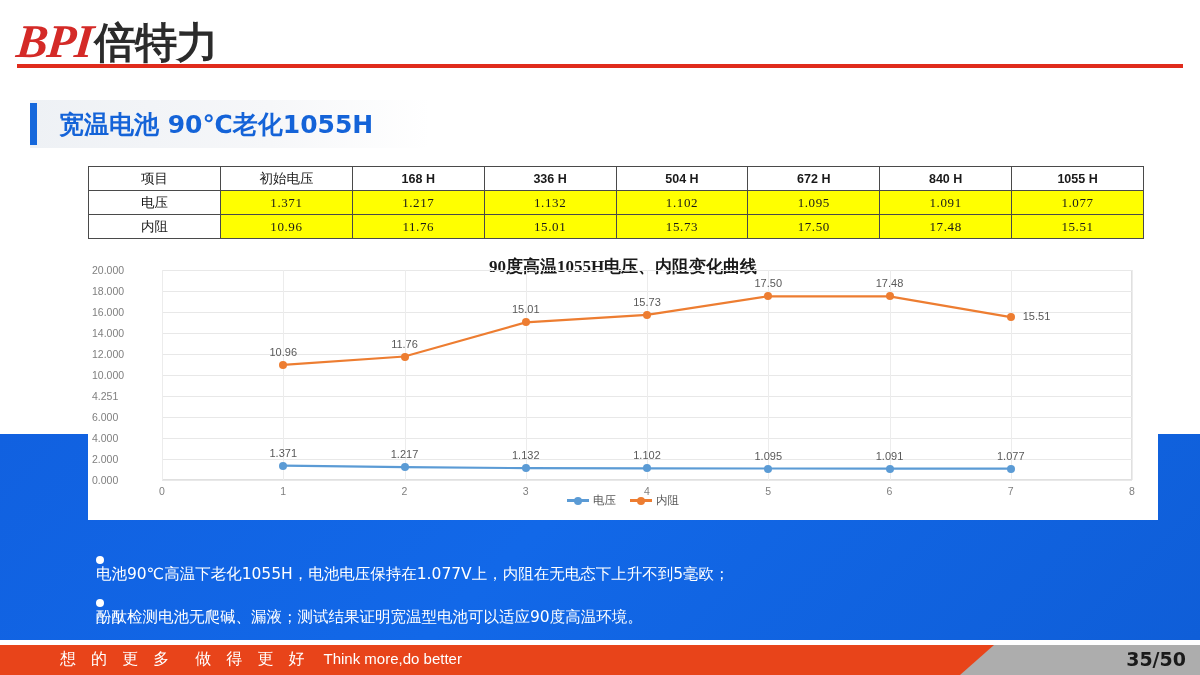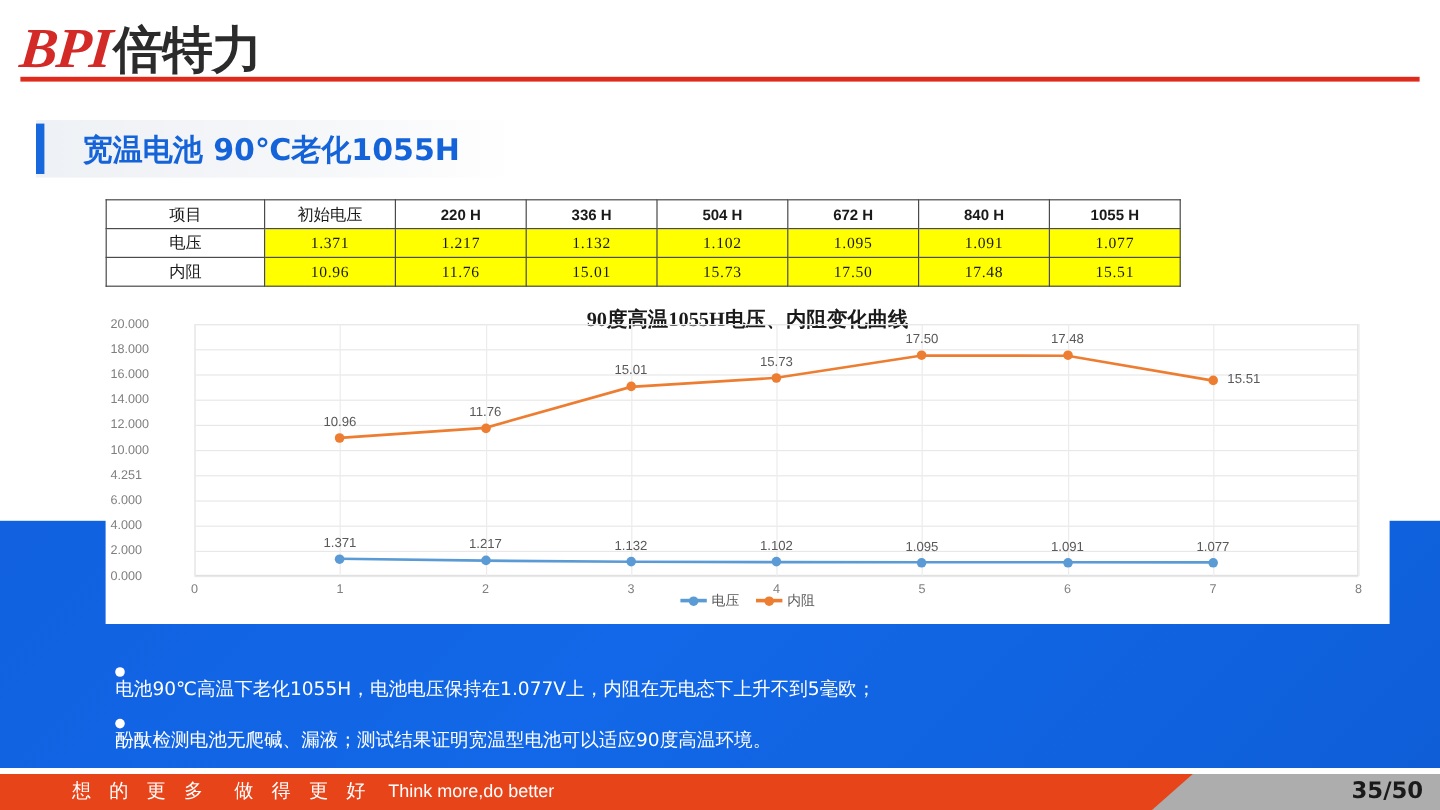--- a/index.html
+++ b/index.html
@@ -34,28 +34,28 @@
   }
 
   
   .title-band {
     position: absolute; left: 30px; top: 100px; width: 400px; height: 48px;
     background: linear-gradient(to right, #eef1f5 0%, #f6f7f9 60%, #ffffff 100%);
     display: flex; align-items: center;
   }
   .title-bar { width: 7px; height: 42px; background: #1668dc; flex: none; }
   .title-text {
-    margin-left: 32px;
+    margin-left: 22px;
     font-family: "DejaVu Sans", "Liberation Sans", sans-serif;
     font-size: 25px; font-weight: bold; color: #1463d8; white-space: nowrap;
   }
 
   
   .data-table {
-    position: absolute; left: 88px; top: 166px; width: 896px;
+    position: absolute; left: 88px; top: 166px; width: 1056px;
     border-collapse: collapse; table-layout: fixed;
   }
   .data-table td, .data-table th {
     border: 1px solid #4a4a4a;
     height: 24px; text-align: center; vertical-align: middle;
     font-size: 13px; color: #1a1a1a; font-weight: normal;
     font-family: "Liberation Serif", "DejaVu Serif", serif;
   }
   .data-table thead th { background: #ffffff; }
   .data-table thead th.hnum {
@@ -205,21 +205,21 @@
         <col>
         <col>
         <col>
         <col>
         <col>
     </colgroup>
     <thead>
       <tr>
         <th class="hcn">项目</th>
         <th class="hcn">初始电压</th>
-        <th class="hnum">220 H</th>
+        <th class="hnum">168 H</th>
         <th class="hnum">336 H</th>
         <th class="hnum">504 H</th>
         <th class="hnum">672 H</th>
         <th class="hnum">840 H</th>
         <th class="hnum">1055 H</th>
       </tr>
     </thead>
     <tbody>
       <tr>
         <td class="rowlabel">电压</td>

